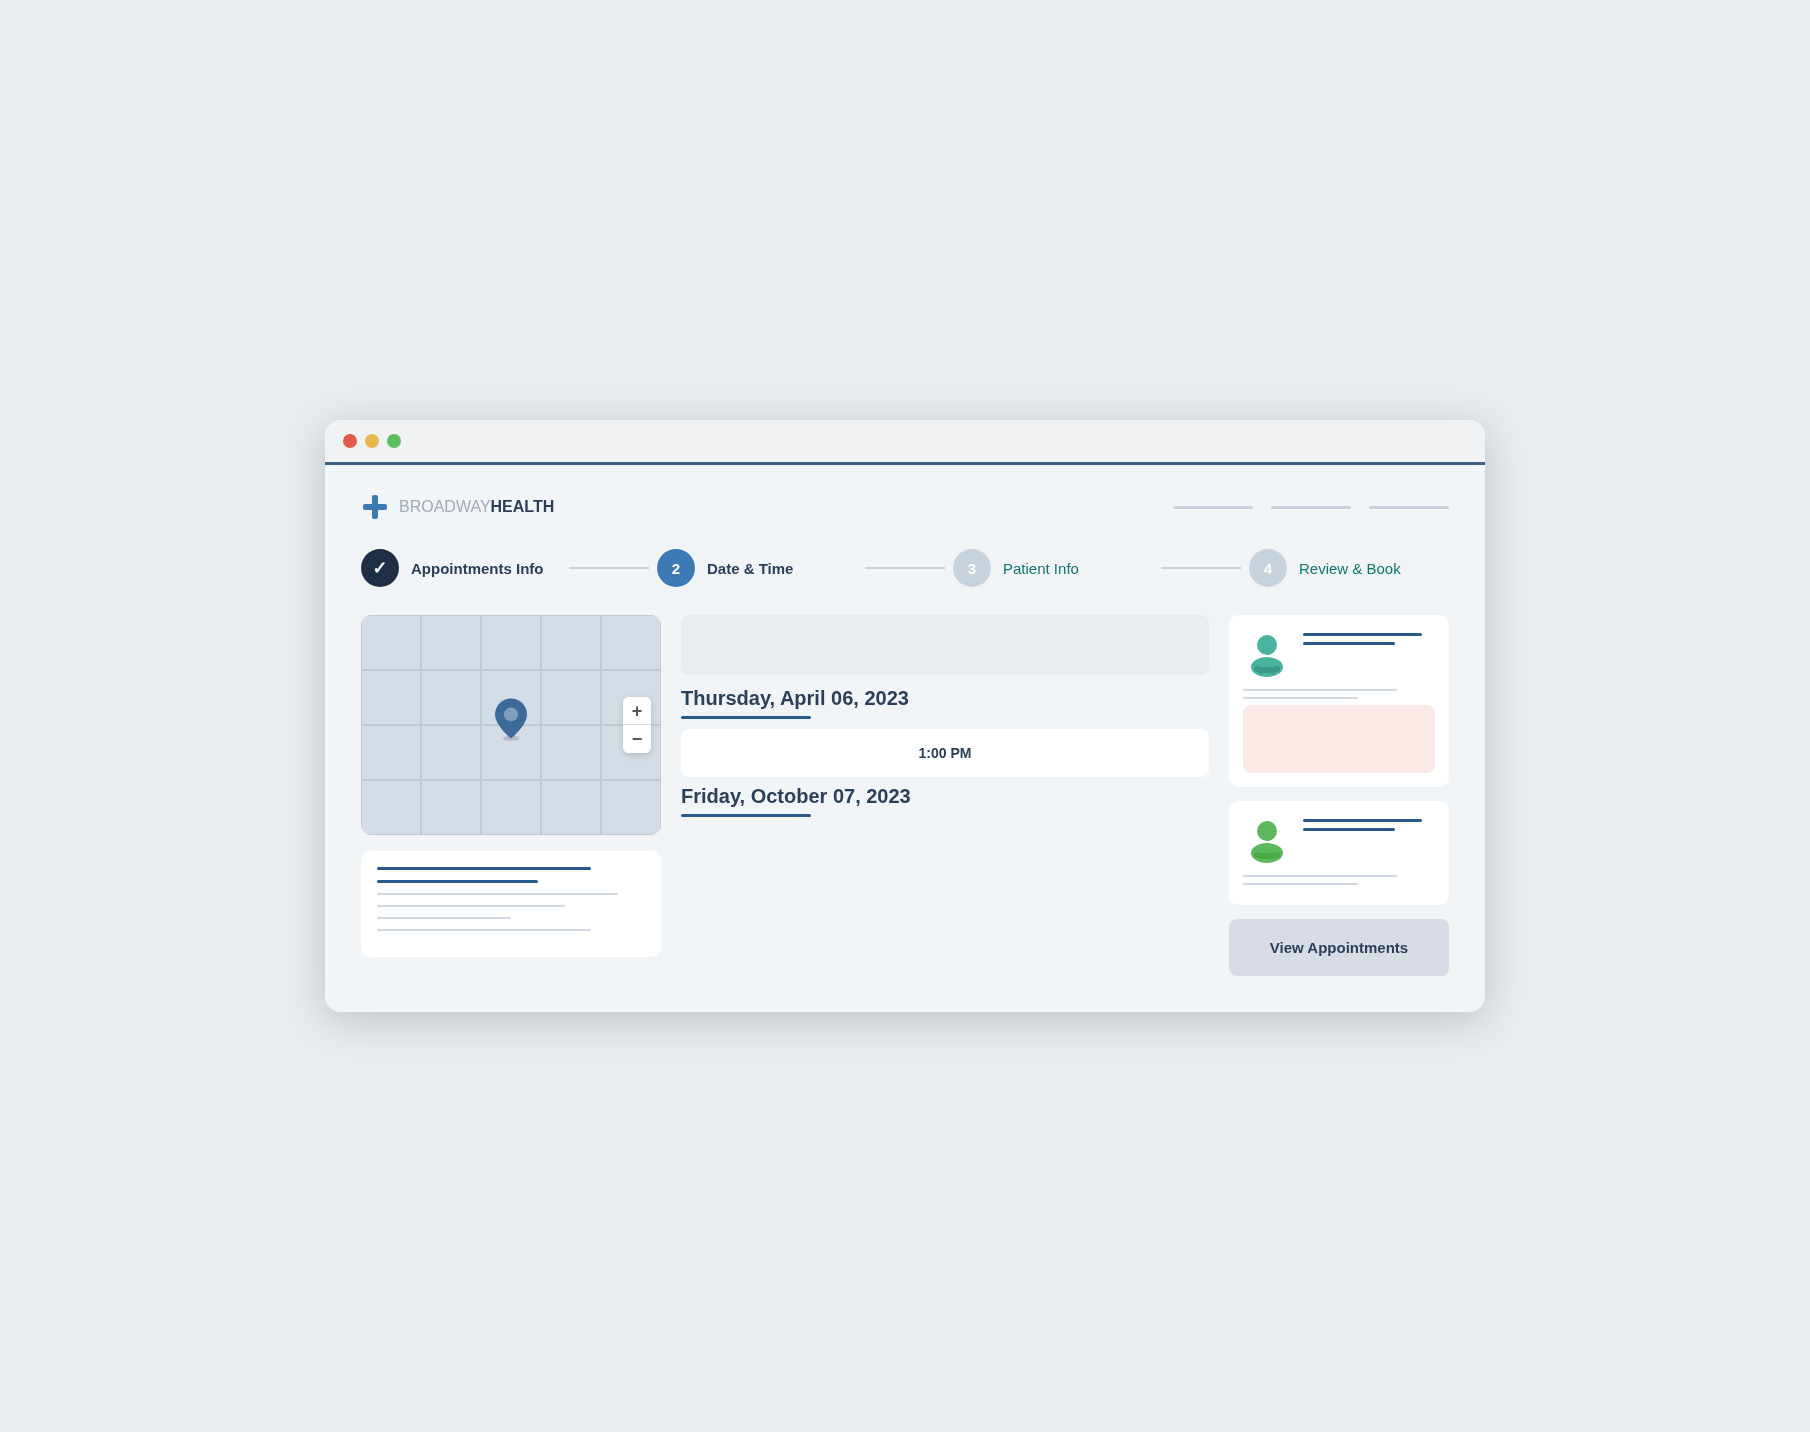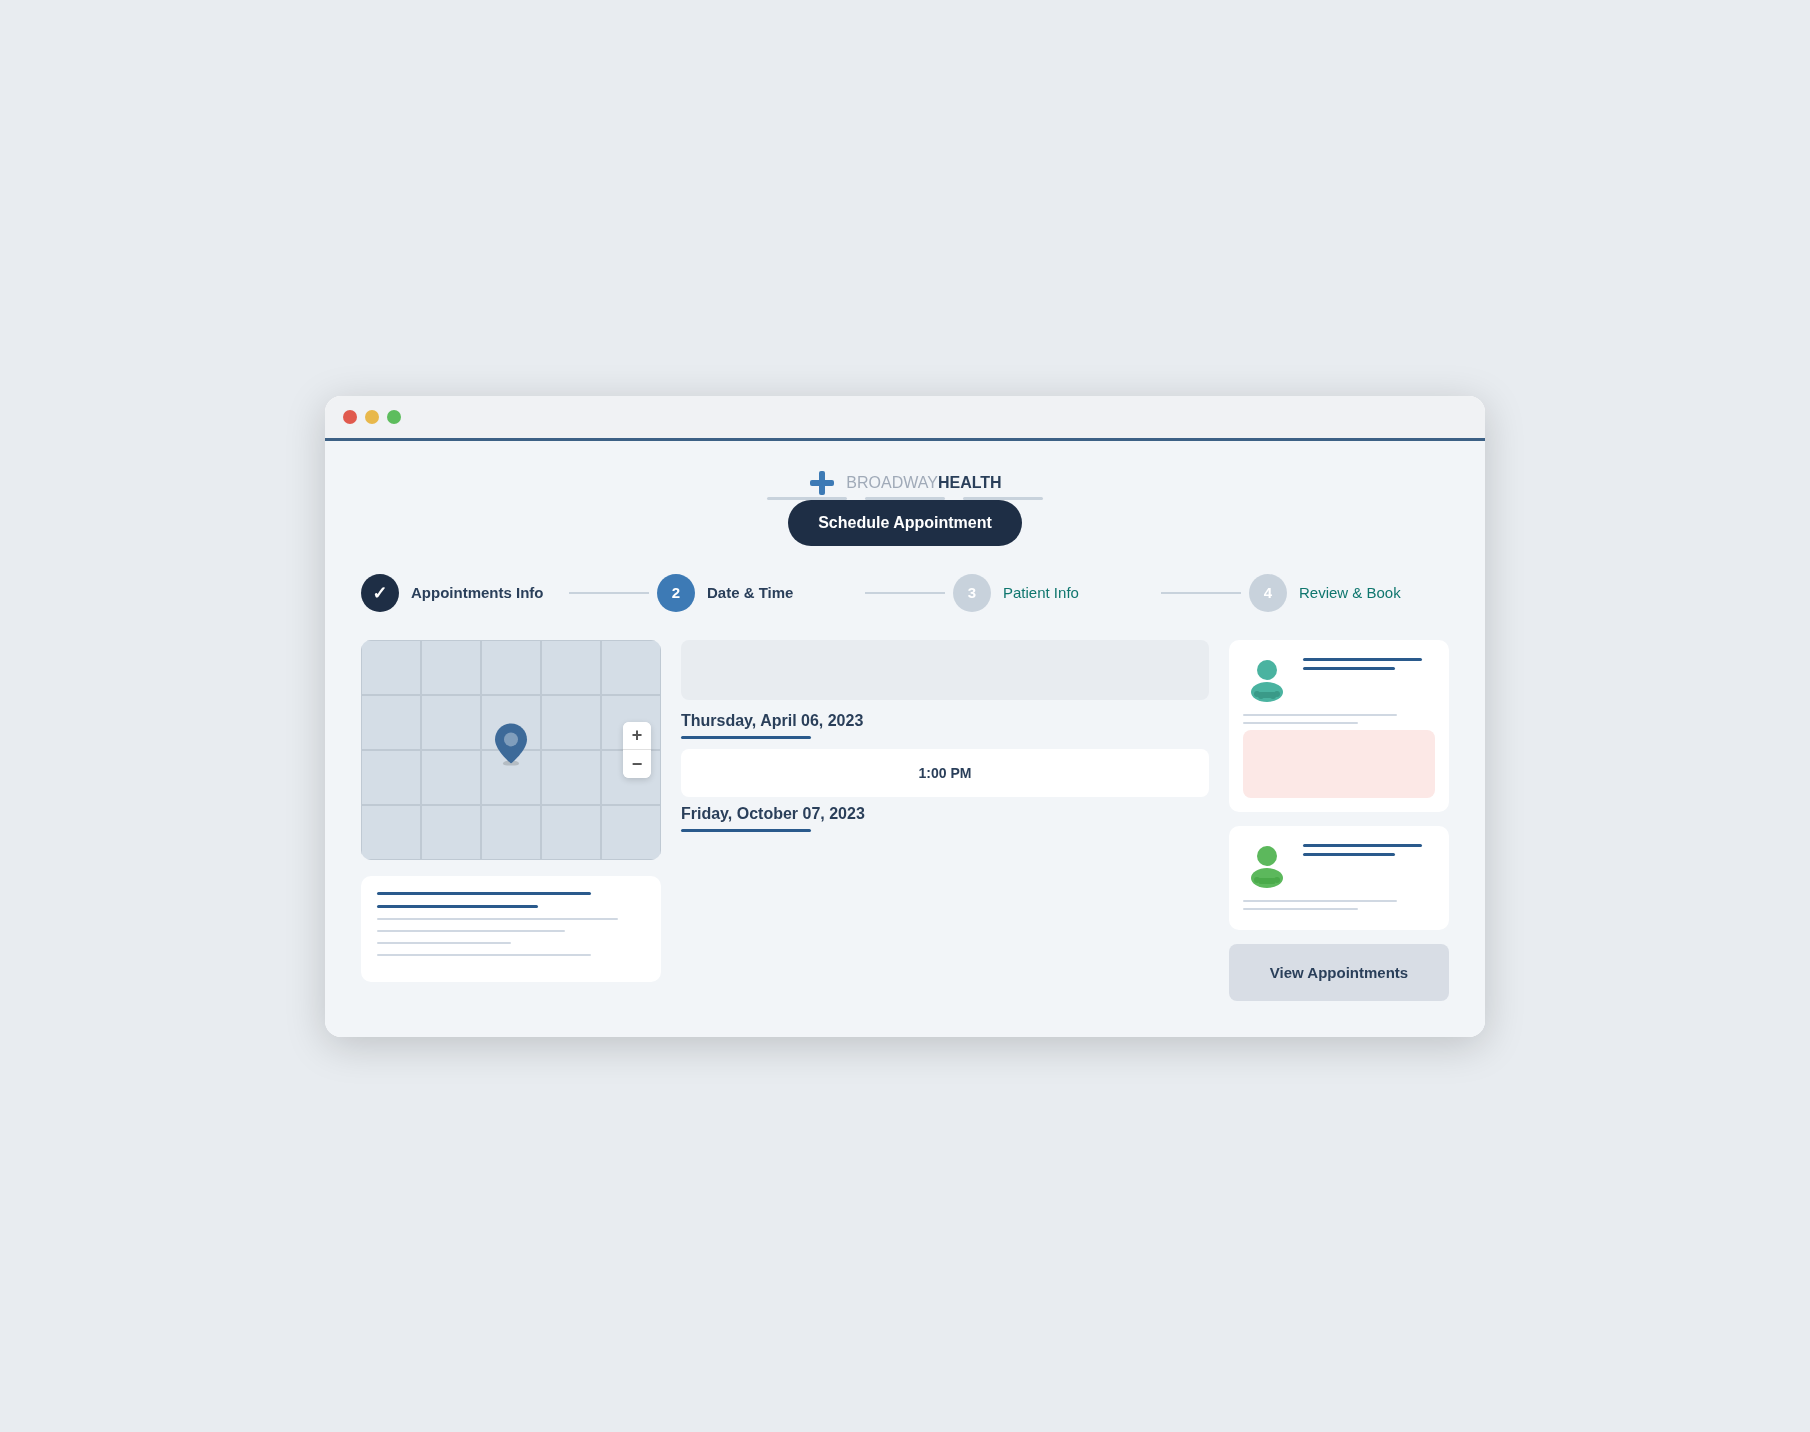--- a/index.html
+++ b/index.html
@@ -33,21 +33,20 @@
     .content {
       background: #f2f5f8;
       padding: 28px 36px 36px 36px;
     }
     
     .header {
       display: flex;
       align-items: center;
       justify-content: space-between;
       margin-bottom: 28px;
-      flex-direction: column;
     }
     .logo {
       display: flex;
       align-items: center;
       gap: 10px;
     }
     .logo-broadway { color: #a0aab8; font-weight: 400; }
     .logo-health { color: #2a3f5a; font-weight: 700; }
     .nav-lines {
       display: flex;
@@ -198,21 +197,21 @@
     .date-section {
       margin-bottom: 8px;
     }
     .date-header-bar {
       background: #e8ecf0;
       border-radius: 8px;
       height: 60px;
       margin-bottom: 12px;
     }
     .date-label {
-      font-size: 16px;
+      font-size: 20px;
       font-weight: 700;
       color: #2a3f5a;
       margin-bottom: 6px;
     }
     .date-underline {
       height: 3px;
       width: 130px;
       background: #2a5a8c;
       border-radius: 2px;
       margin-bottom: 10px;
@@ -312,21 +311,20 @@
           <span class="logo-broadway">BROADWAY</span><span class="logo-health">HEALTH</span>
         </span>
       </div>
 
       <div class="nav-lines">
         <div class="nav-line" style="width:80px"></div>
         <div class="nav-line" style="width:80px"></div>
         <div class="nav-line" style="width:80px"></div>
       </div>
 
-      <button class="schedule-btn">Schedule Appointment</button>
     </div>
 
     <div class="steps">
       <div class="step">
         <div class="step-circle check">✓</div>
         <span class="step-label">Appointments Info</span>
       </div>
       <div class="step-connector"></div>
       <div class="step">
         <div class="step-circle current">2</div>

